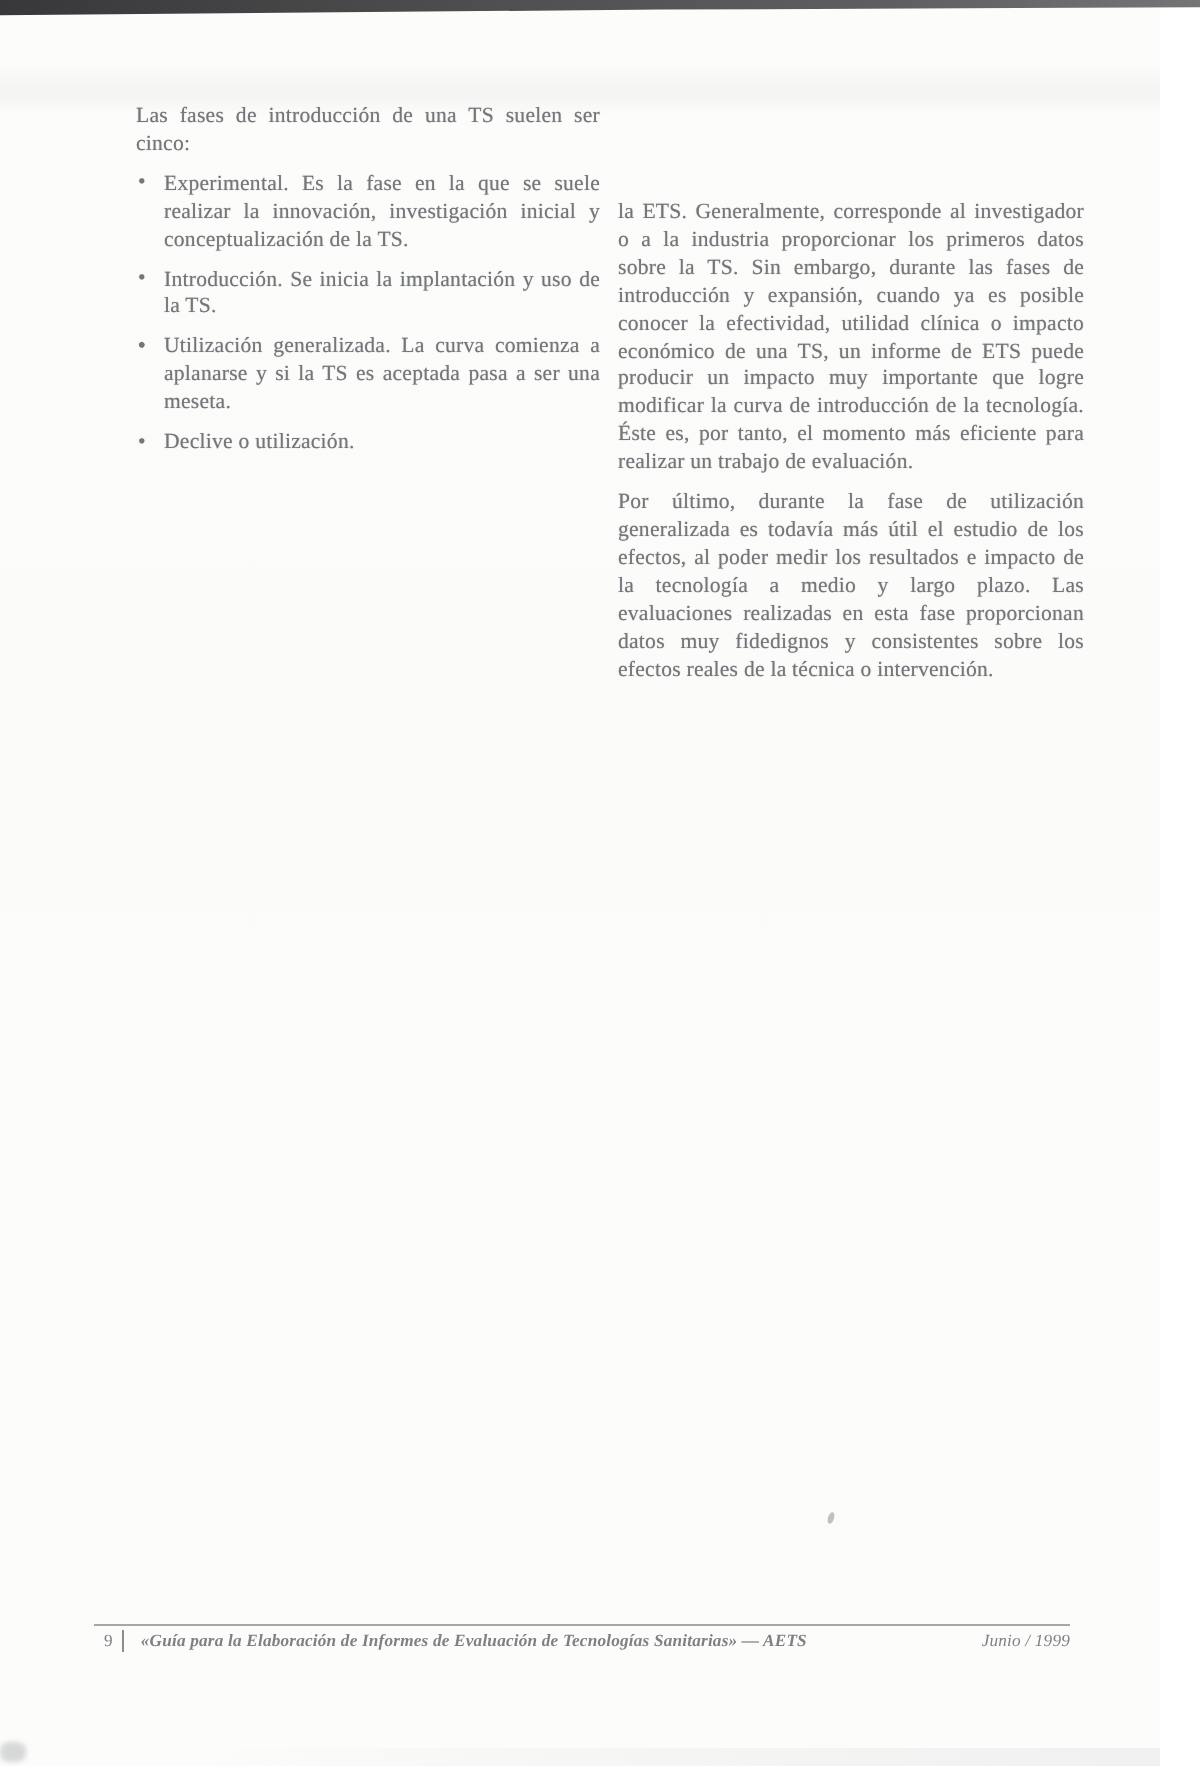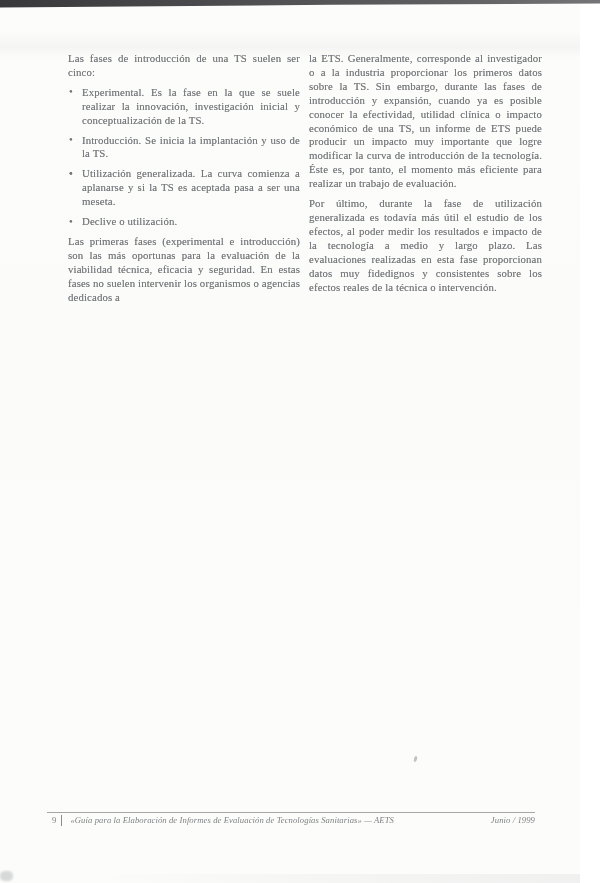--- a/index.html
+++ b/index.html
@@ -59,21 +59,21 @@
     width: 474px;
     display: flex;
     gap: 9px;
     font-size: 10.8px;
     line-height: 13.9px;
     text-align: justify;
     letter-spacing: 0.12px;
     text-shadow: 0 0 0.5px rgba(116,119,122,0.65);
   }
   .col-left  { width: 232px; }
-  .col-right { width: 233px; }
+  .col-right { width: 233px; margin-top: 48px; }
   .content p { margin: 0 0 6px 0; }
   .bullets {
     list-style: none;
     margin: 1px 0 0 0;
     padding: 0;
   }
   .bullets li {
     position: relative;
     padding-left: 14px;
     margin: 0 0 6px 0;
@@ -105,20 +105,21 @@
     display: inline-block;
     width: 0; height: 11px;
     border-left: 1px solid #8b8d90;
     margin-right: 8px;
   }
   .footer .footer-title {
     font-style: italic;
     flex: 1;
     white-space: nowrap;
     overflow: hidden;
+    font-weight: bold;
   }
   .footer .footer-date {
     font-style: italic;
     margin-left: 4px;
     white-space: nowrap;
   }
 </style>
 </head>
 <body>
 
@@ -148,21 +149,20 @@
         </li>
         <li>
           <span class="marker">•</span>
           <span>Utilización generalizada. La curva comienza a aplanarse y si la TS es aceptada pasa a ser una meseta.</span>
         </li>
         <li>
           <span class="marker">•</span>
           <span>Declive o utilización.</span>
         </li>
       </ul>
-      <p>Las primeras fases (experimental e introducción) son las más oportunas para la evaluación de la viabilidad técnica, eficacia y seguridad. En estas fases no suelen intervenir los organismos o agencias dedicados a</p>
     </div>
 
     <div class="col-right">
       <p>la ETS. Generalmente, corresponde al investigador o a la industria proporcionar los primeros datos sobre la TS. Sin embargo, durante las fases de introducción y expansión, cuando ya es posible conocer la efectividad, utilidad clínica o impacto económico de una TS, un informe de ETS puede producir un impacto muy importante que logre modificar la curva de introducción de la tecnología. Éste es, por tanto, el momento más eficiente para realizar un trabajo de evaluación.</p>
       <p>Por último, durante la fase de utilización generalizada es todavía más útil el estudio de los efectos, al poder medir los resultados e impacto de la tecnología a medio y largo plazo. Las evaluaciones realizadas en esta fase proporcionan datos muy fidedignos y consistentes sobre los efectos reales de la técnica o intervención.</p>
     </div>
 
   </div>
 
   <div class="footer-rule"></div>

